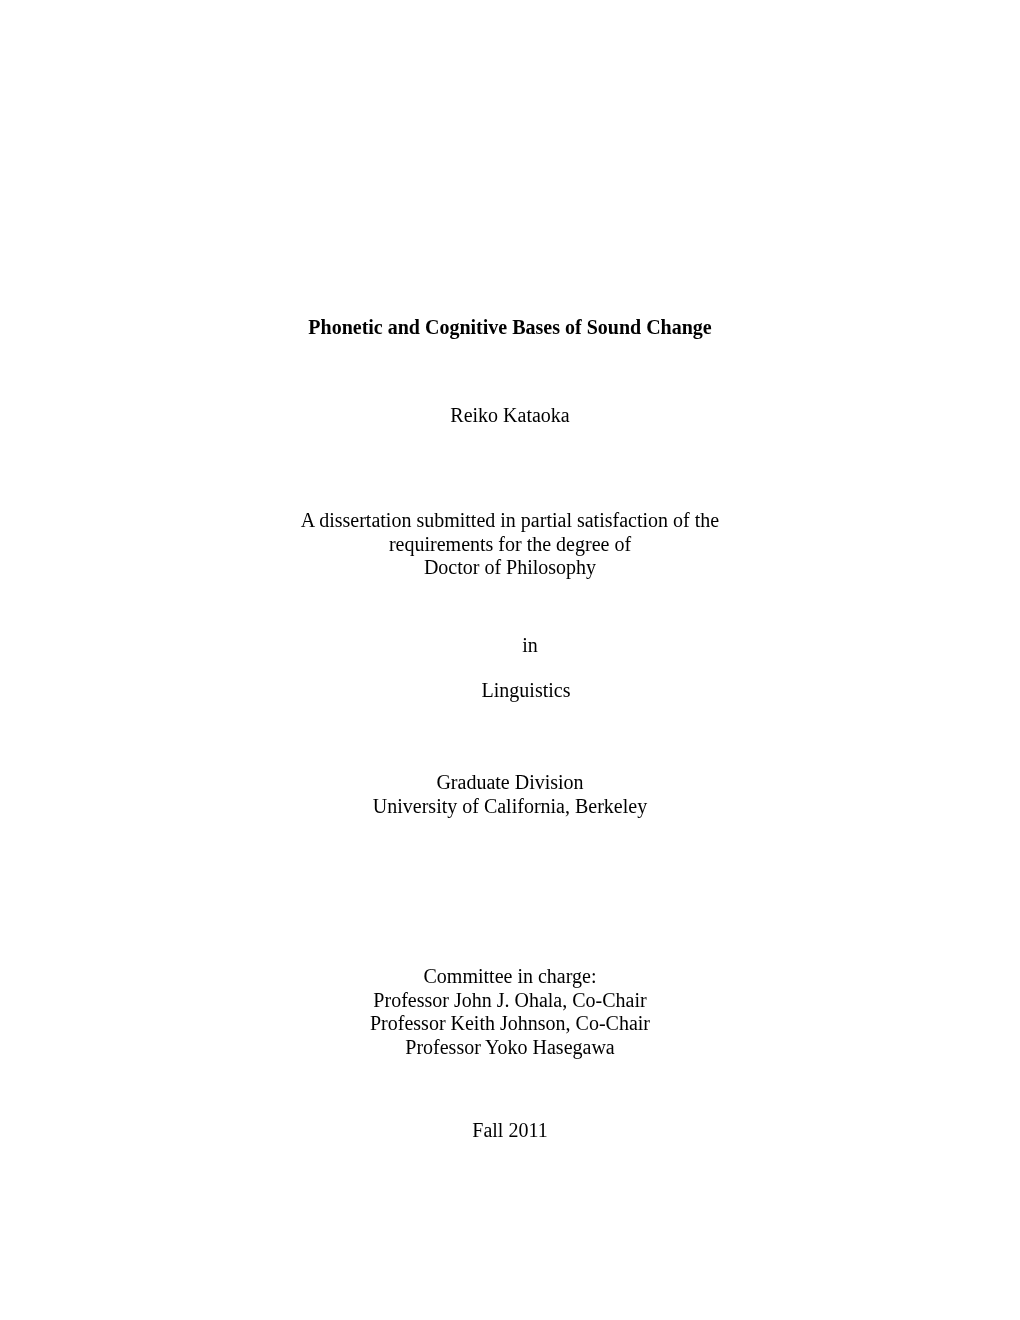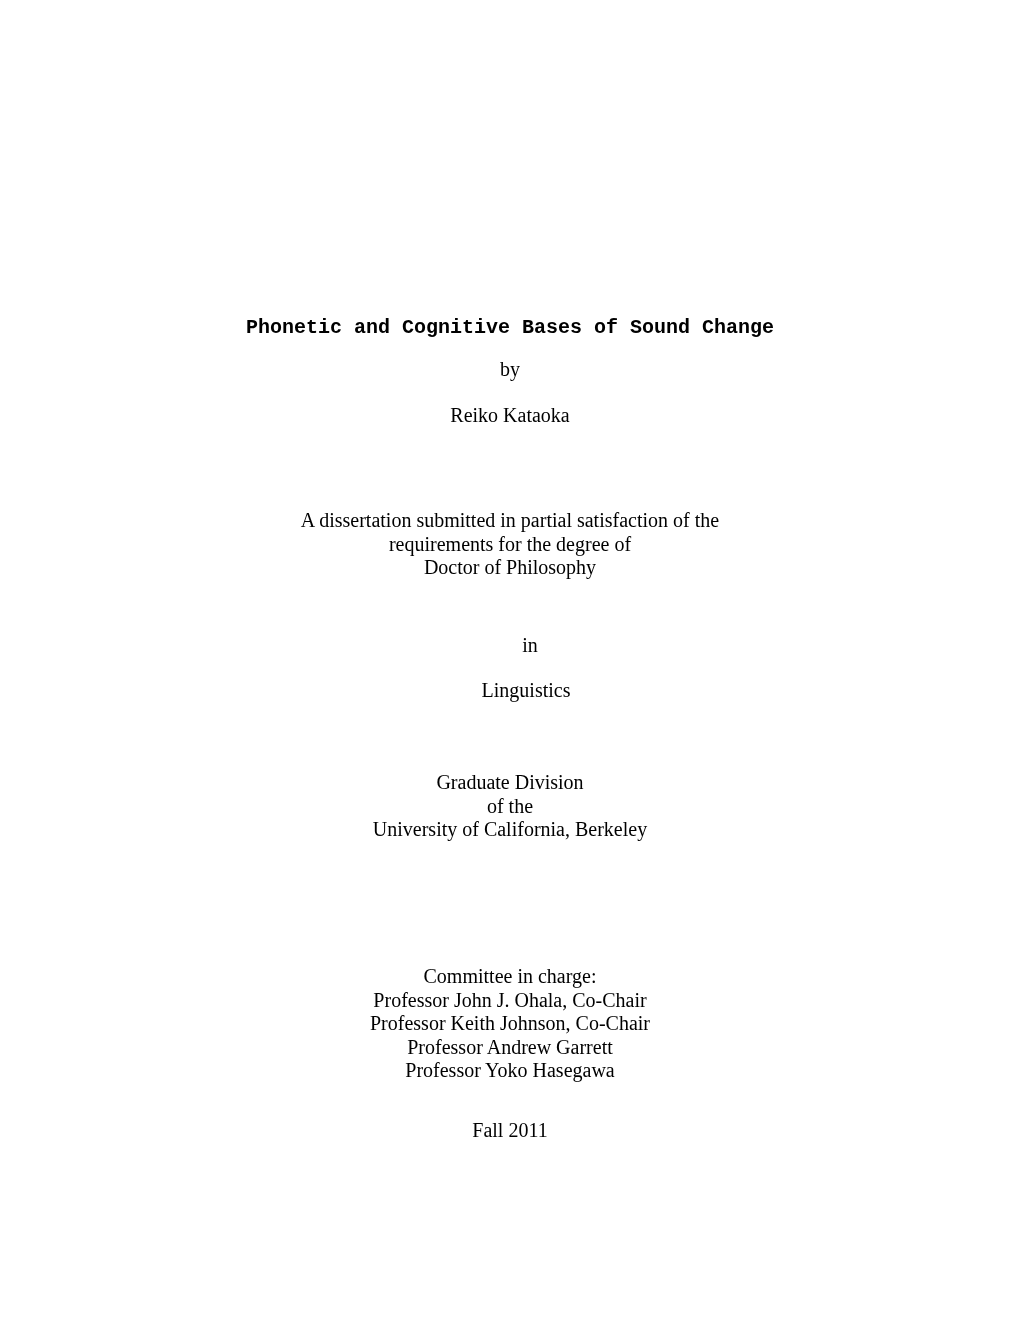--- a/index.html
+++ b/index.html
@@ -30,54 +30,50 @@
     left: 0;
     width: 100%;
     text-align: center;
     line-height: 23.5px;
   }
   .block div {
     line-height: 23.5px;
   }
   .title {
     font-weight: bold;
-    font-family: Liberation Mono, monospace;
   }
 </style>
 </head>
 <body>
 
 <div class="page">
 
   <div class="line title" style="top: 316px;">Phonetic and Cognitive Bases of Sound Change</div>
 
-  <div class="line" style="top: 358px;">by</div>
 
   <div class="line" style="top: 404px;">Reiko Kataoka</div>
 
   <div class="block" style="top: 509px;">
     <div>A dissertation submitted in partial satisfaction of the</div>
     <div>requirements for the degree of</div>
     <div>Doctor of Philosophy</div>
   </div>
 
   <div class="line" style="top: 634px; padding-left: 20px;">in</div>
 
   <div class="line" style="top: 679px; padding-left: 16px;">Linguistics</div>
 
 
   <div class="block" style="top: 771px;">
     <div>Graduate Division</div>
-    <div>of the</div>
     <div>University of California, Berkeley</div>
   </div>
 
   <div class="block" style="top: 954px; margin-top: 11px;">
     <div>Committee in charge:</div>
     <div>Professor John J. Ohala, Co-Chair</div>
     <div>Professor Keith Johnson, Co-Chair</div>
-    <div>Professor Andrew Garrett</div>
     <div>Professor Yoko Hasegawa</div>
   </div>
 
   <div class="line" style="top: 1119px; text-align: center;">Fall 2011</div>
 
 </div>
 
 </body></html>

